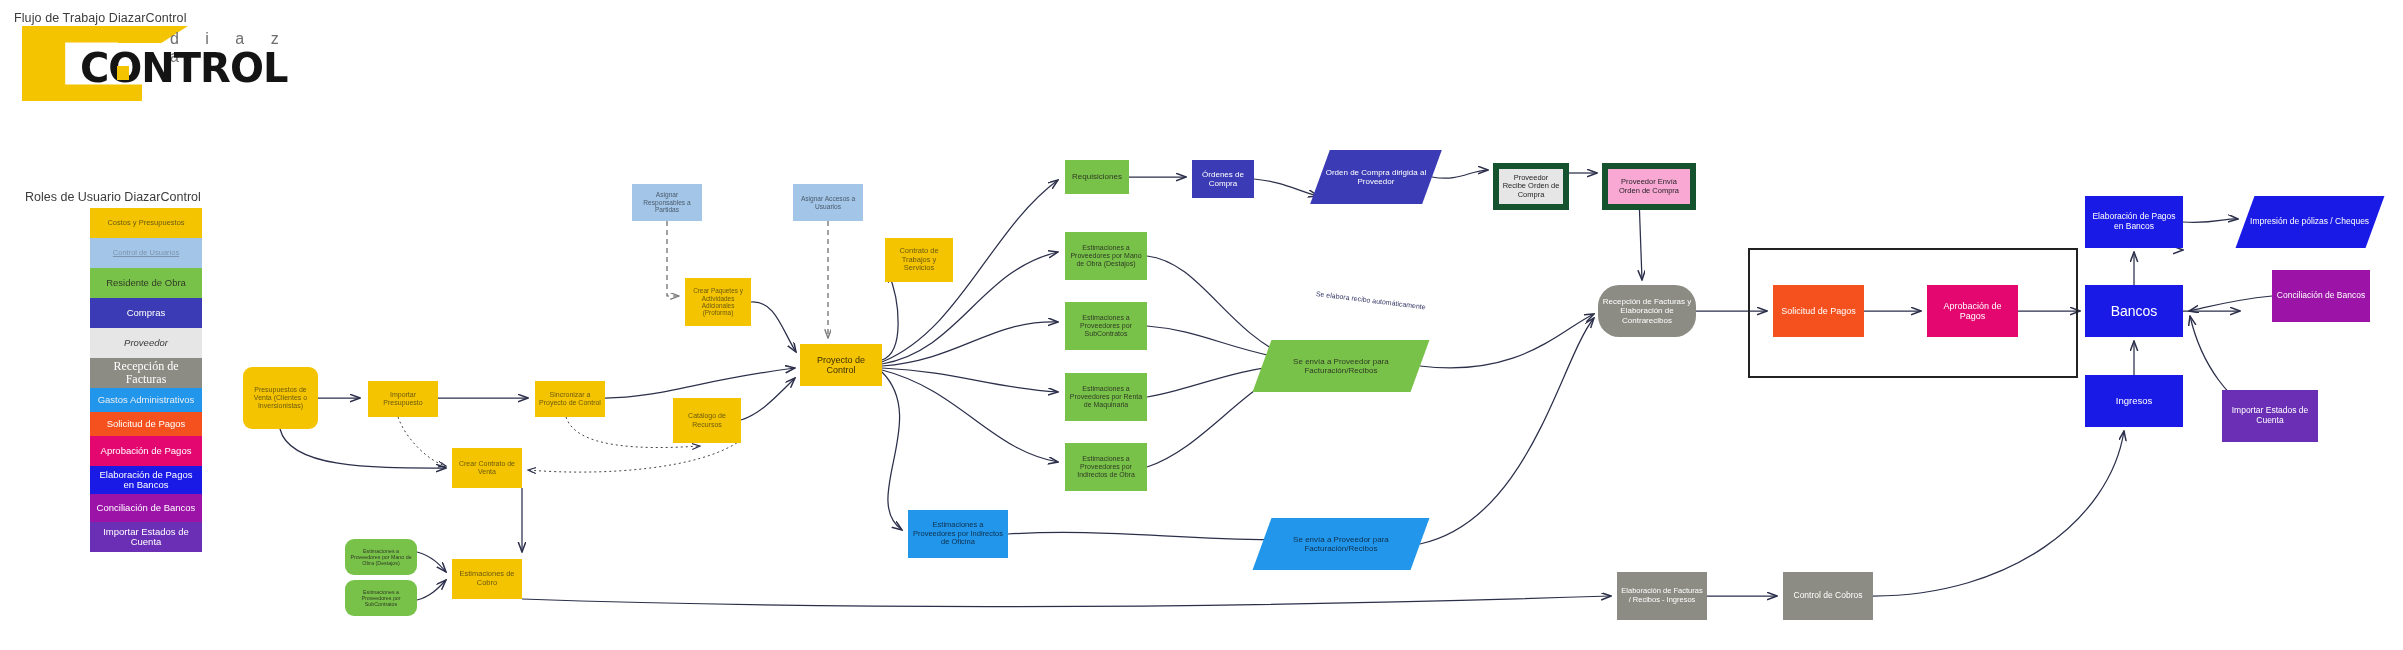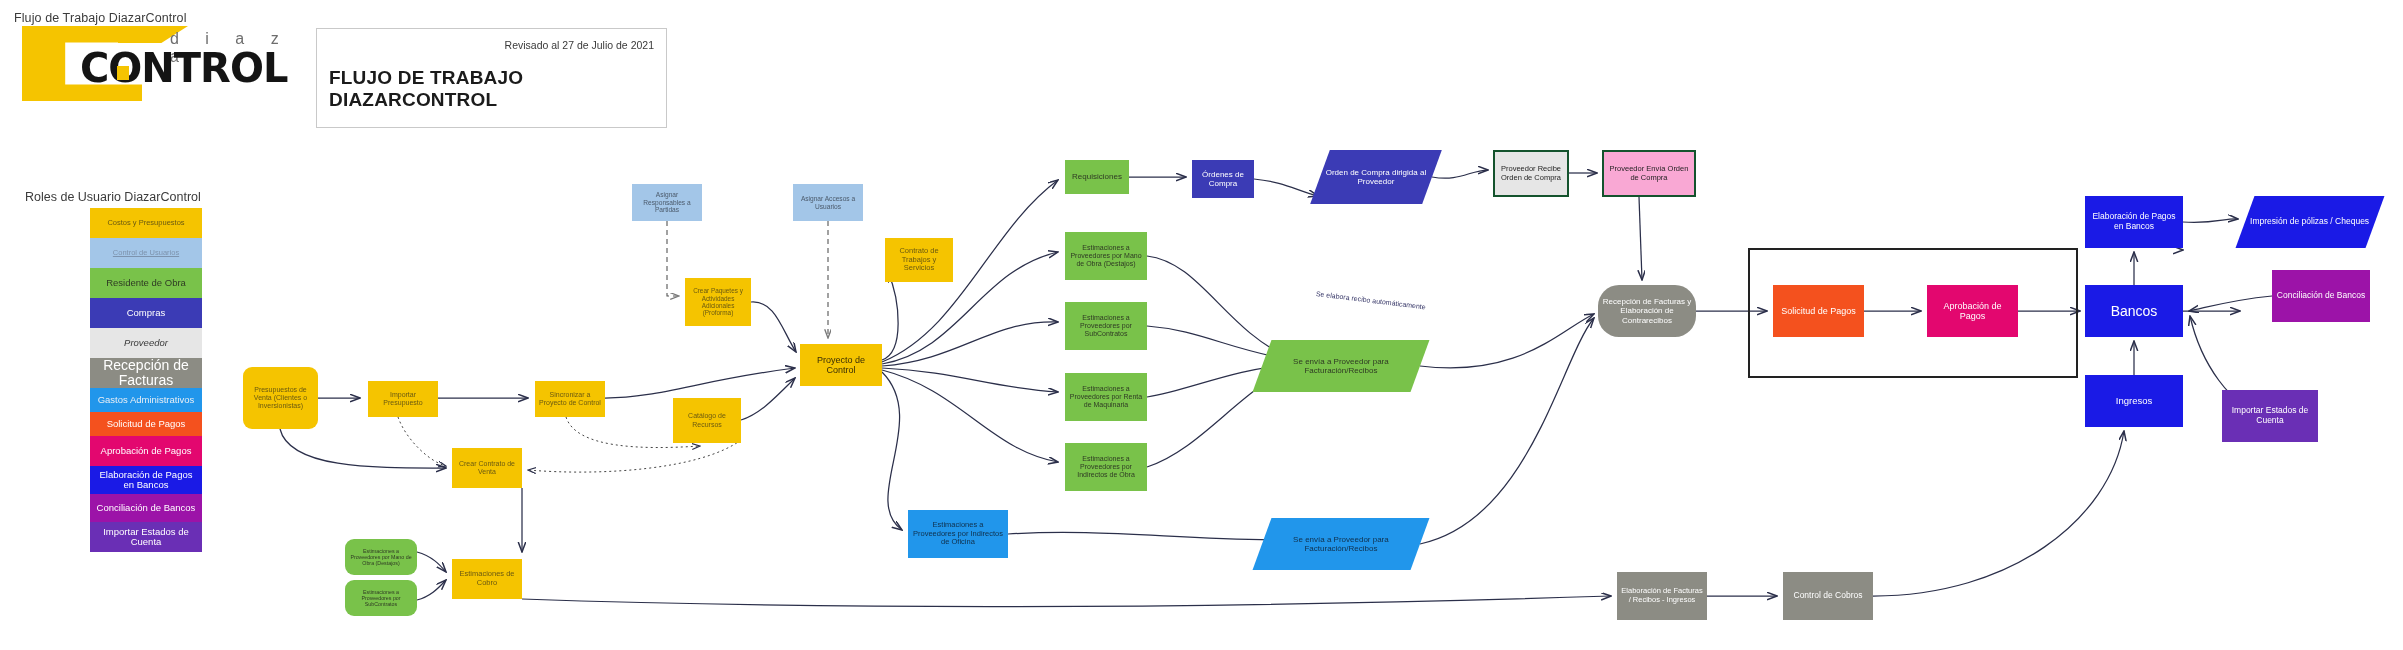--- a/index.html
+++ b/index.html
@@ -31,21 +31,21 @@
   .legend{position:absolute;left:90px;top:208px;width:112px;}
   .legend .row{width:112px;display:flex;align-items:center;justify-content:center;text-align:center;
      box-sizing:border-box;padding:2px 3px;line-height:1.05;}
 
   
   .node{position:absolute;box-sizing:border-box;display:flex;align-items:center;justify-content:center;
         text-align:center;line-height:1.15;padding:2px 3px;}
   .rounded{border-radius:9px;}
   .para{transform:skewX(-20deg);}
   .para > span{display:block;transform:skewX(20deg);}
-  .grayframe{border:2px solid #14532d;}
+  .grayframe{border:6px solid #14532d;margin-top:13px;}
 
   .bigframe{position:absolute;border:2px solid #222;box-sizing:border-box;}
 
   .edgelabel{position:absolute;font-size:7px;color:#3a3a6a;white-space:nowrap;
      transform-origin:left center;}
   svg.edges{position:absolute;left:0;top:0;width:2403px;height:650px;overflow:visible;pointer-events:none;}
 </style>
 </head>
 <body>
 
@@ -54,43 +54,39 @@
   <div class="doc-title">Flujo de Trabajo DiazarControl</div>
 
   <div class="logo">
     <div class="yblock"></div>
     <div class="ytab"></div>
     <div class="diazar">d i a z a r</div>
     <div class="wordmark">CONTROL</div>
     <div class="ybar"></div>
   </div>
 
-  <div class="titlebox">
-    <div class="rev">Revisado al 27 de Julio de 2021</div>
-    <div class="main">FLUJO DE TRABAJO DIAZARCONTROL</div>
-  </div>
 
   <div class="legend-title">Roles de Usuario DiazarControl</div>
   <div class="legend" id="legend-list">
       <div class="row" style="background: rgb(245, 196, 0); color: rgb(107, 90, 16); height: 30px; font-size: 7.5px;">
         <span>Costos y Presupuestos</span>
       </div>
       <div class="row" style="background: rgb(163, 198, 232); color: rgb(125, 147, 173); height: 30px; font-size: 7.5px; text-decoration: underline;">
         <span>Control de Usuarios</span>
       </div>
       <div class="row" style="background: rgb(121, 194, 74); color: rgb(47, 59, 36); height: 30px; font-size: 9.5px;">
         <span>Residente de Obra</span>
       </div>
       <div class="row" style="background: rgb(59, 59, 181); color: rgb(255, 255, 255); height: 30px; font-size: 9.5px;">
         <span>Compras</span>
       </div>
       <div class="row" style="background: rgb(230, 230, 230); color: rgb(58, 58, 58); height: 30px; font-size: 9.5px; font-style: italic;">
         <span>Proveedor</span>
       </div>
-      <div class="row" style="background: rgb(140, 140, 132); color: rgb(255, 255, 255); height: 30px; font-size: 14px;">
+      <div class="row" style="background: rgb(140, 140, 132); color: rgb(255, 255, 255); height: 30px; font-size: 12px; font-family: Liberation Serif, serif;">
         <span>Recepción de Facturas</span>
       </div>
       <div class="row" style="background: rgb(33, 150, 235); color: rgb(232, 238, 245); height: 24px; font-size: 9.5px;">
         <span>Gastos Administrativos</span>
       </div>
       <div class="row" style="background: rgb(244, 81, 30); color: rgb(255, 255, 255); height: 24px; font-size: 9.5px;">
         <span>Solicitud de Pagos</span>
       </div>
       <div class="row" style="background: rgb(227, 7, 111); color: rgb(255, 255, 255); height: 30px; font-size: 9.5px;">
         <span>Aprobación de Pagos</span>

